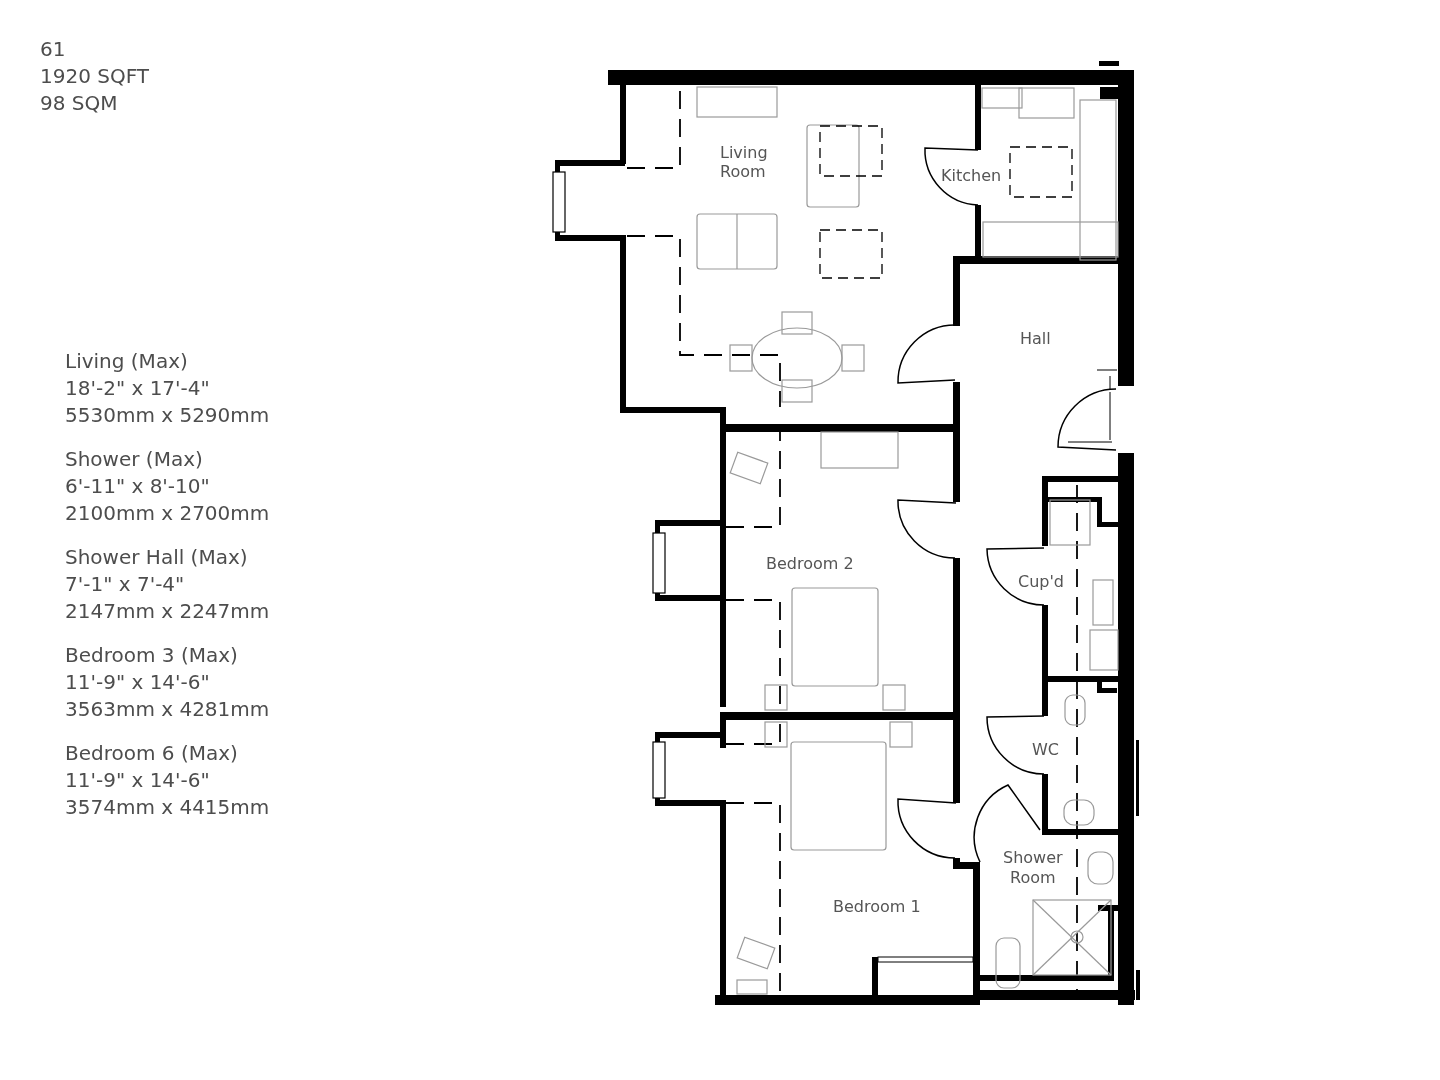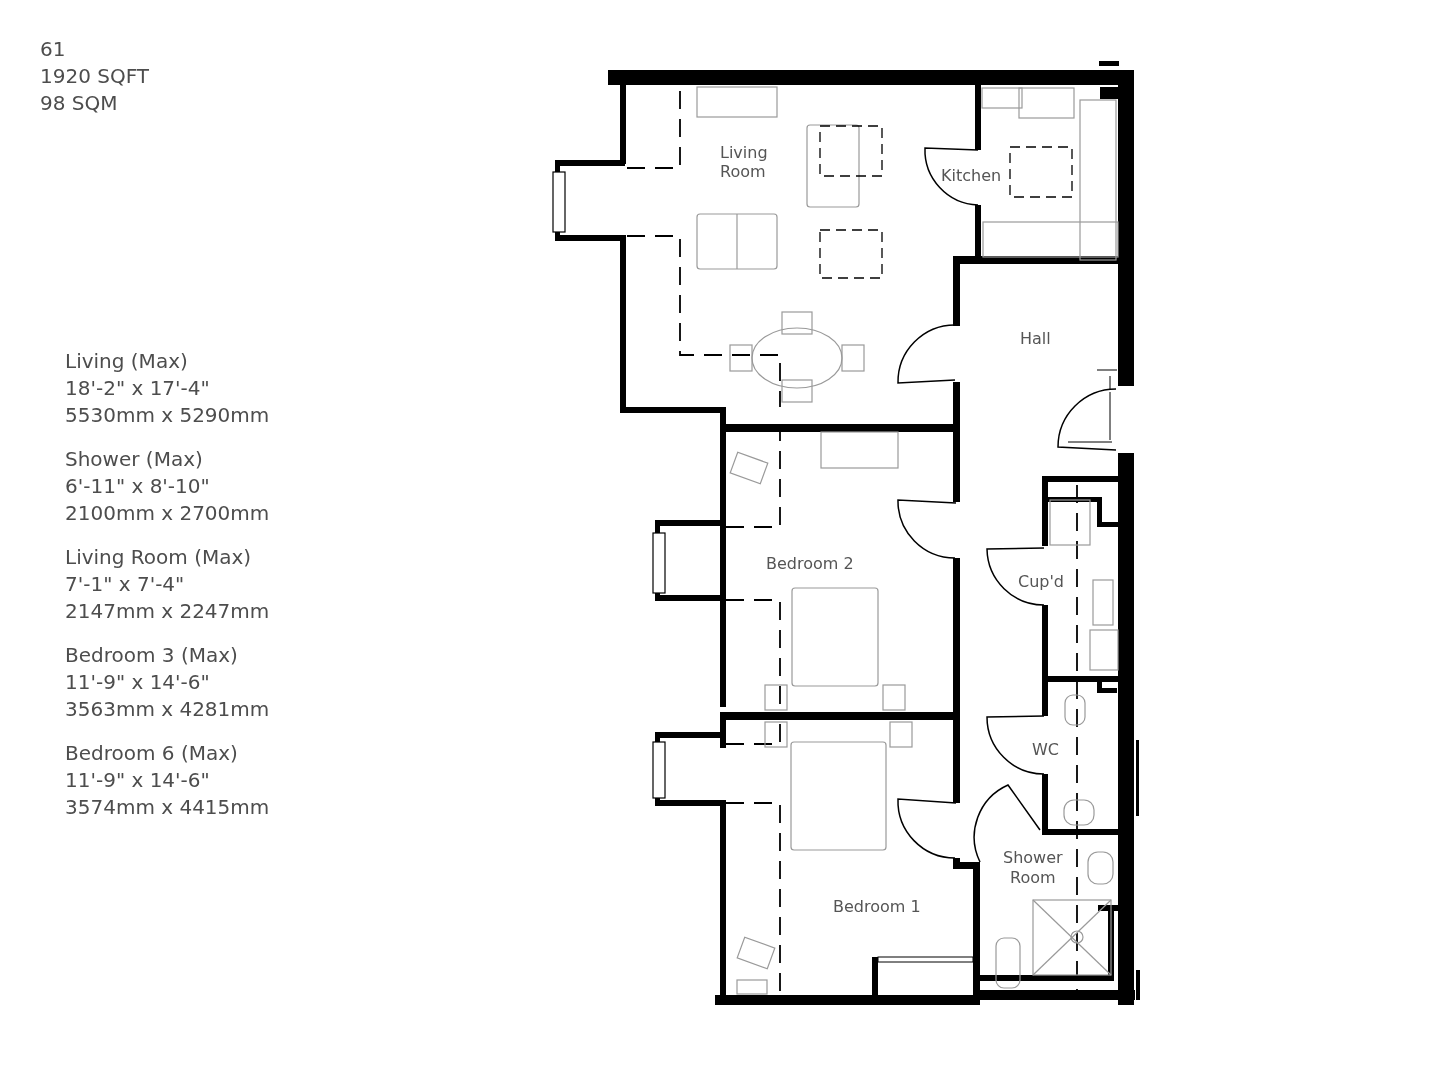--- a/index.html
+++ b/index.html
@@ -30,21 +30,21 @@
     <div>Living (Max)</div>
     <div>18'-2" x 17'-4"</div>
     <div>5530mm x 5290mm</div>
   </div>
   <div class="room-spec">
     <div>Shower (Max)</div>
     <div>6'-11" x 8'-10"</div>
     <div>2100mm x 2700mm</div>
   </div>
   <div class="room-spec">
-    <div>Living Room (Max)</div>
+    <div>Shower Hall (Max)</div>
     <div>7'-1" x 7'-4"</div>
     <div>2147mm x 2247mm</div>
   </div>
   <div class="room-spec">
     <div>Bedroom 3 (Max)</div>
     <div>11'-9" x 14'-6"</div>
     <div>3563mm x 4281mm</div>
   </div>
   <div class="room-spec">
     <div>Bedroom 6 (Max)</div>

